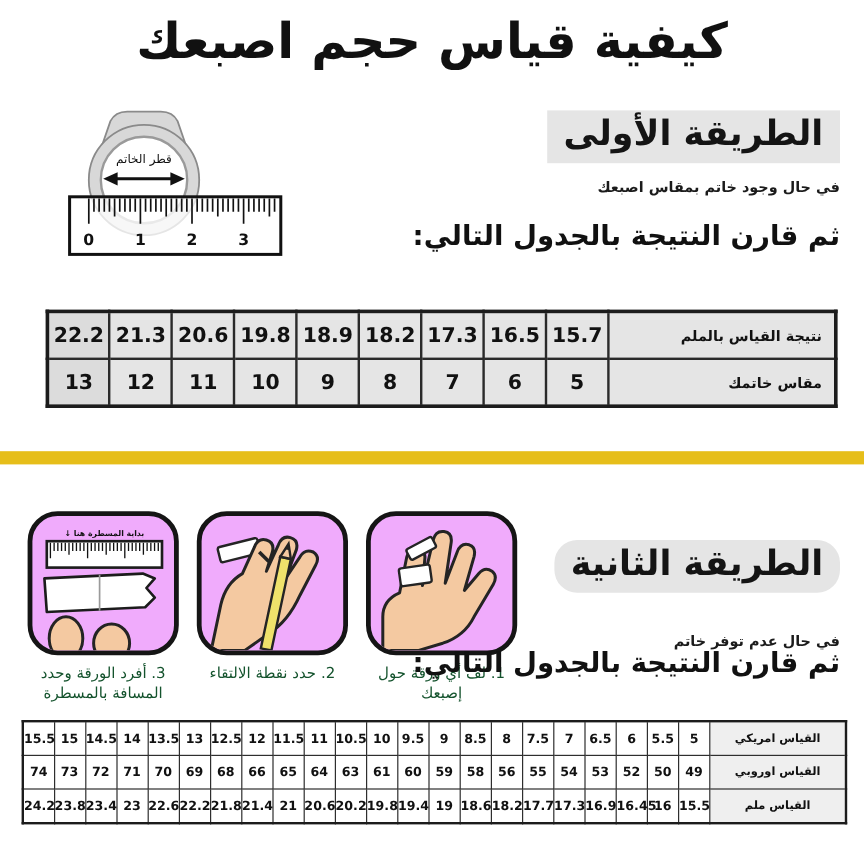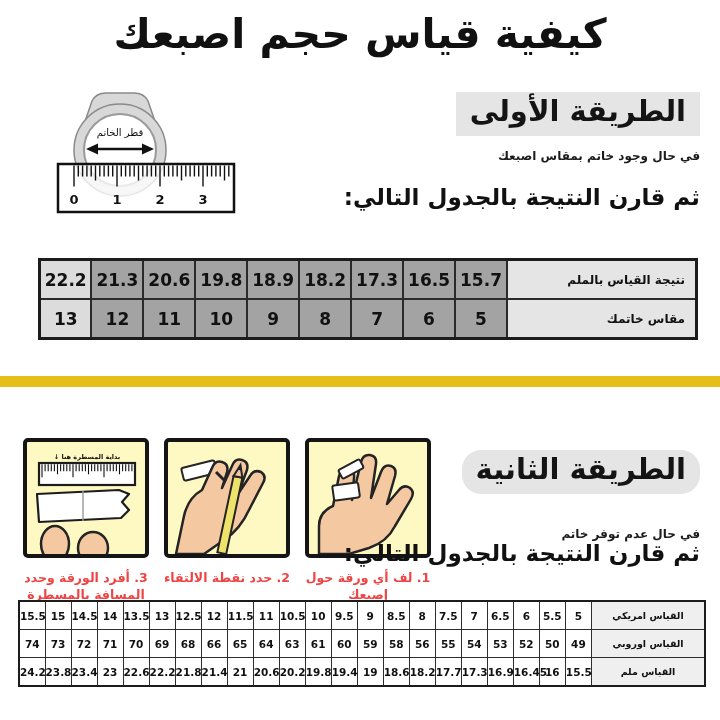--- a/index.html
+++ b/index.html
@@ -31,42 +31,42 @@
     position:absolute;right:20px;direction:rtl;font-weight:bold;
     font-size:23px;color:#111;
   }
   #instr1{top:184px;}
   #instr2{top:540px;}
   
   .size-table{border-collapse:collapse;background:#fff;}
   #table1{position:absolute;left:38px;top:258px;width:660px;border:3px solid #1c1c1c;table-layout:fixed;}
   #table1 td{
     border:2px solid #2a2a2a;text-align:center;vertical-align:middle;
-    font-weight:bold;font-size:17px;height:35px;background:#a3a3a3;
+    font-weight:bold;font-size:17px;height:35px;background:#e5e5e5;
   }
   #table1 td.gray-cell{background:#DCDCDC;}
   #table1 td.label-cell{
     width:176px;background:#e5e5e5;direction:rtl;text-align:right;
     padding-right:10px;font-size:12px;
   }
   
   .divider{position:absolute;left:0;top:376px;width:720px;height:11px;background:#E6BE1A;}
   
   .steps-row{
     position:absolute;left:22px;top:426px;width:410px;
     display:flex;direction:rtl;gap:13px;
   }
   .step{width:128px;}
   .step-box{
-    width:118px;height:112px;border:4px solid #151515;border-radius:5px;
-    background:#fef9c3;overflow:hidden;margin:12px auto;
+    width:118px;height:112px;border:4px solid #151515;border-radius:25px;
+    background:#f0abfc;overflow:hidden;margin:0 auto;
   }
   .step-caption{
-    margin-top:7px;text-align:center;direction:rtl;font-weight:bold;
-    font-size:12.5px;line-height:1.35;white-space:pre-line;color:#ef4444;
+    margin-top:7px;text-align:center;direction:rtl;font-weight:normal;
+    font-size:12.5px;line-height:1.35;white-space:pre-line;color:#14532d;
   }
   
   #table2{position:absolute;left:18px;top:600px;width:688px;border:2.5px solid #1c1c1c;table-layout:fixed;}
   #table2 td{
     border:1.5px solid #2e2e2e;text-align:center;vertical-align:middle;
     font-weight:bold;font-size:10.5px;height:27px;background:#fff;padding:0;
   }
   #table2 td.label-cell{
     width:72px;background:#EFEFEF;direction:rtl;font-size:9.5px;padding:0 20px;
   }

